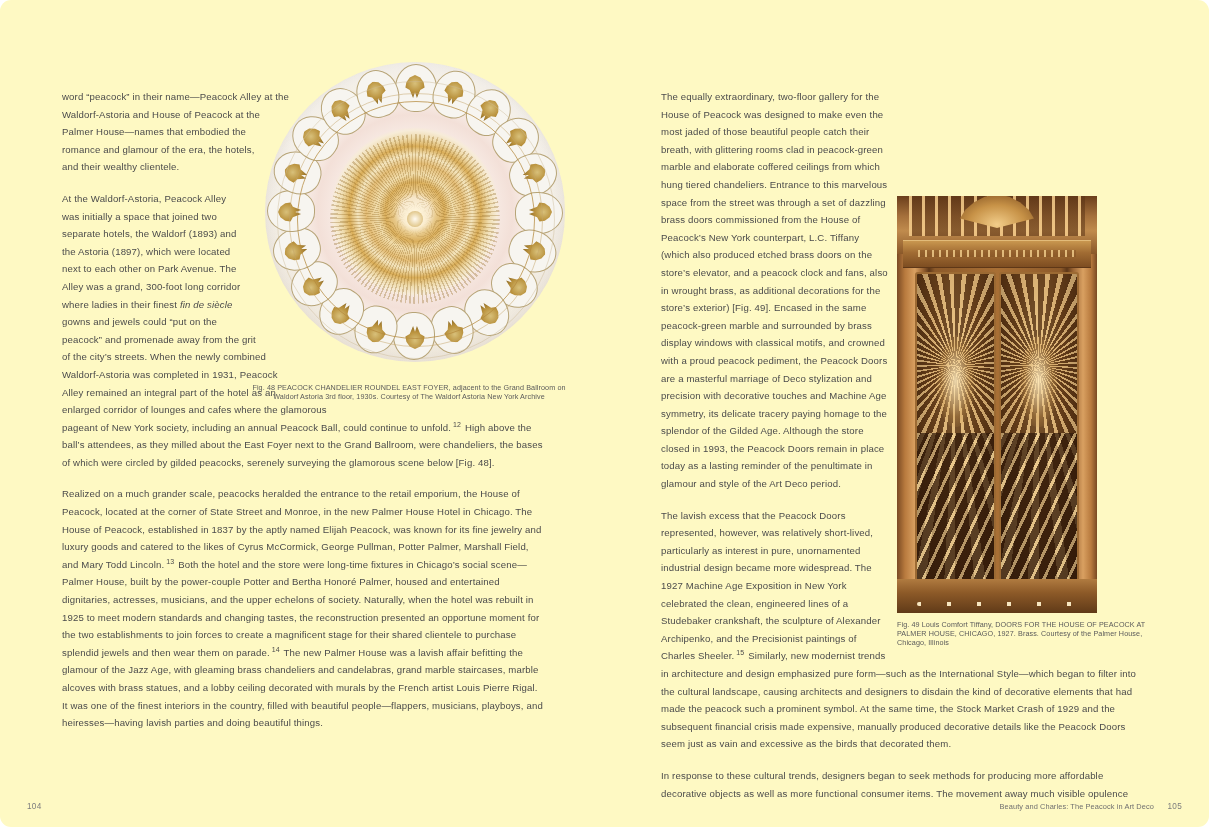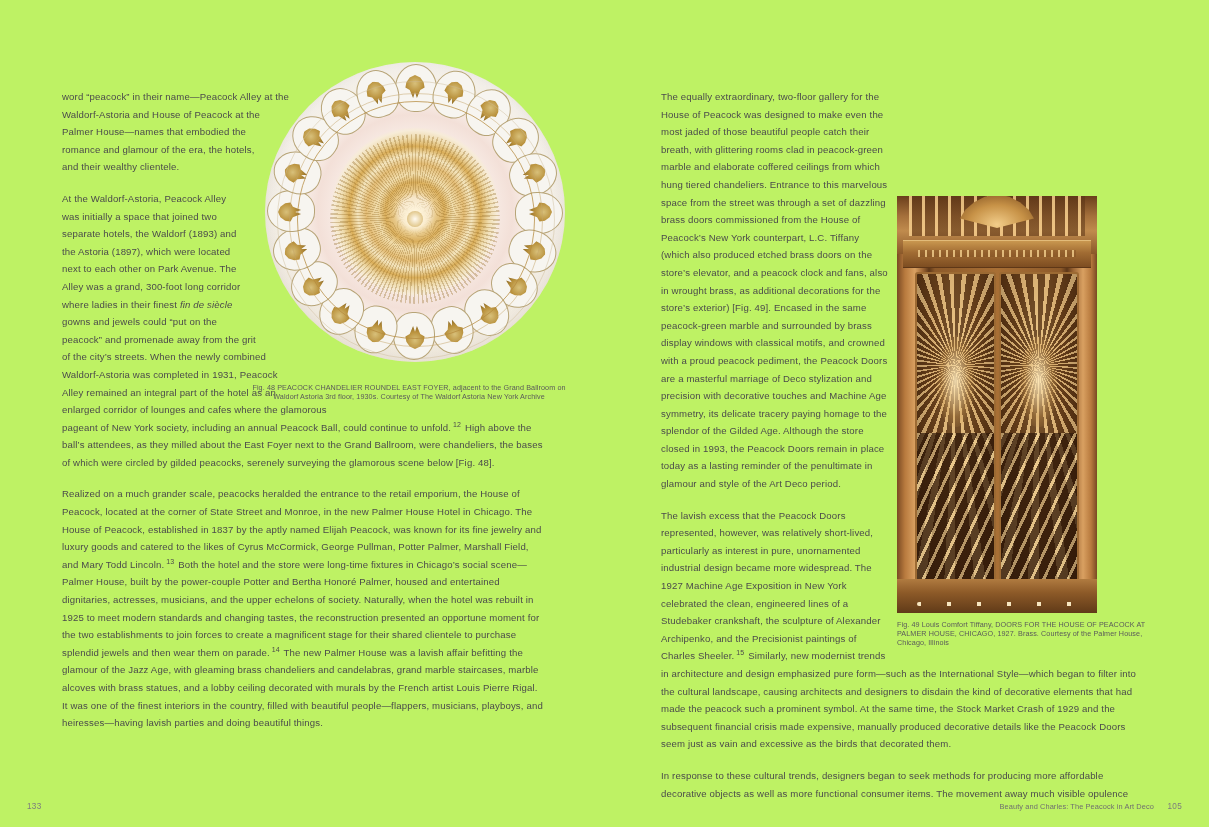--- a/index.html
+++ b/index.html
@@ -1,21 +1,21 @@
 <!DOCTYPE html>
 <html><head>
 <meta charset="utf-8">
 <style>
   html,body{margin:0;padding:0;background:#ffffff;}
   body{
     width:1209px;height:827px;position:relative;overflow:hidden;
     font-family:"Liberation Sans","DejaVu Sans",sans-serif;
     color:#4a4a4a;
   }
-  .page{position:absolute;inset:0;background:#bef264;}
+  .page{position:absolute;inset:0;background:#fef9c3;border-radius:11px;}
 
   
   .col{position:absolute;top:88px;font-size:9.6px;line-height:17.6px;
        color:#4b4b4b;letter-spacing:.15px;}
   .col-left{left:62px;width:483px;}
   .col-right{left:661px;width:489px;}
 
   .col p{margin:0 0 14px 0;text-align:left;}
   .col p:last-child{margin-bottom:0;}
   sup{font-size:7px;vertical-align:super;line-height:0;padding:0 1px 0 2px;}
@@ -247,17 +247,17 @@
           </div>
         <div class="panel">
             <span class="bird"></span>
           </div>
       </div>
       <div class="door-base"></div>
     </div>
     <div class="caption">Fig. 49 Louis Comfort Tiffany, DOORS FOR THE HOUSE OF PEACOCK AT PALMER HOUSE, CHICAGO, 1927. Brass. Courtesy of the Palmer House, Chicago, Illinois</div>
   </div>
 
-  <div class="folio folio-left">133</div>
+  <div class="folio folio-left">104</div>
   <div class="runhead">Beauty and Charles: The Peacock in Art Deco</div>
   <div class="folio folio-right">105</div>
 
 </div>
 
 </body></html>

